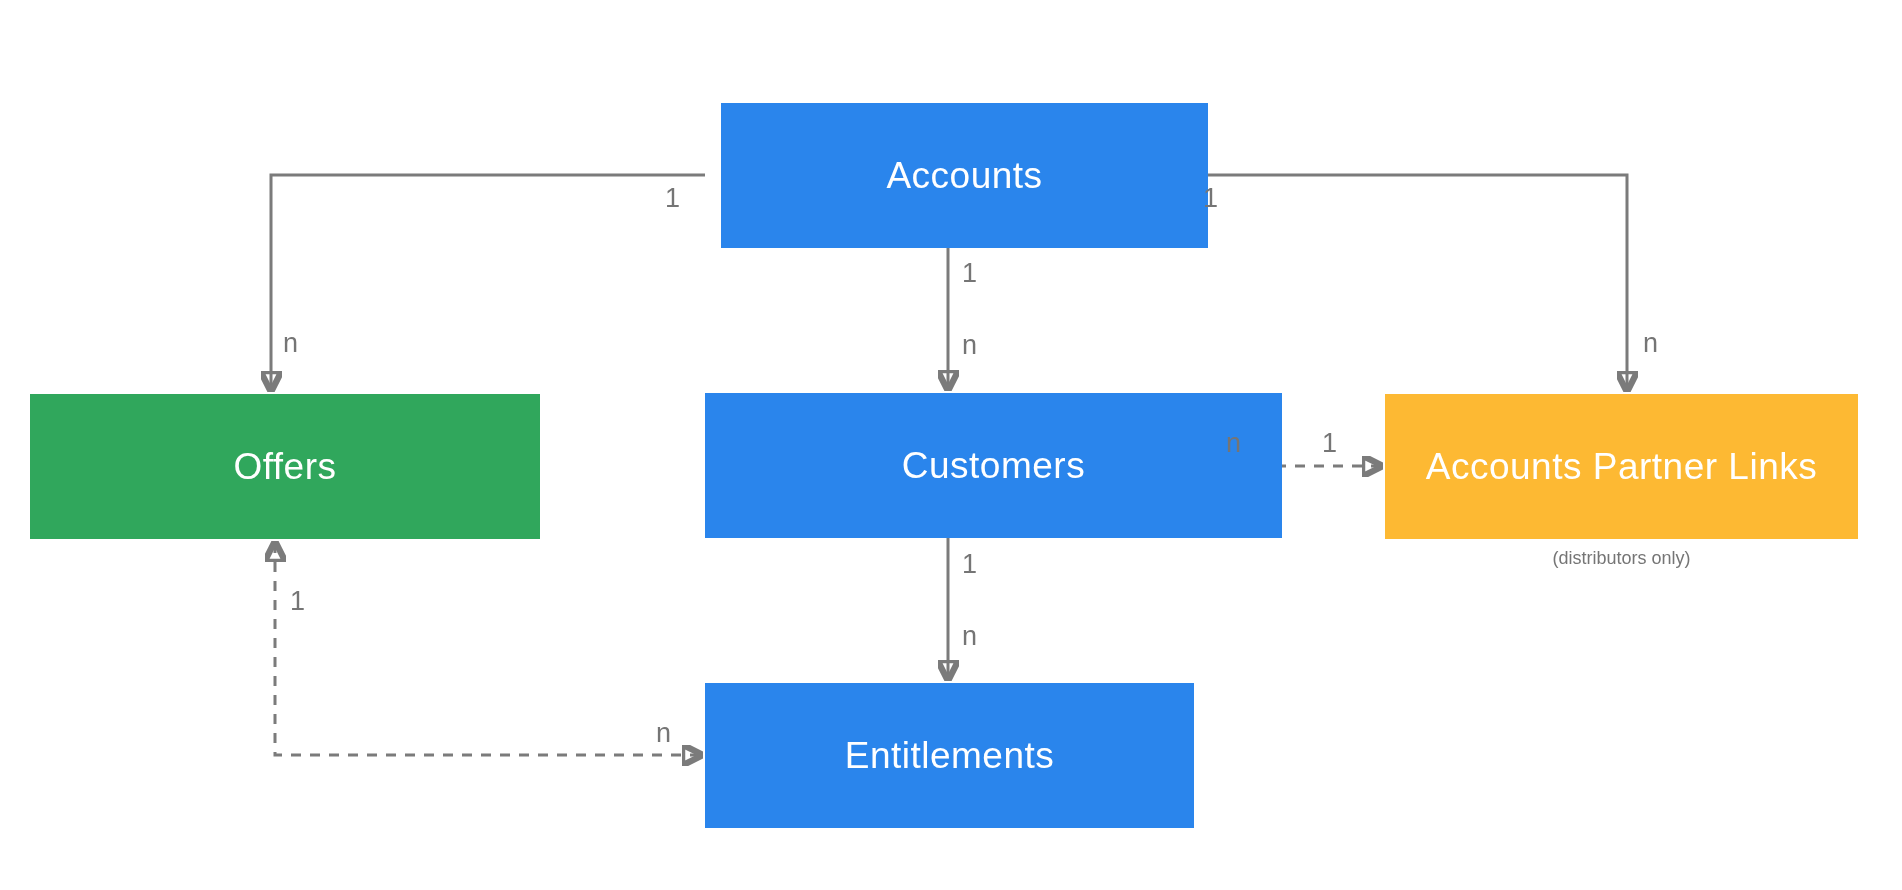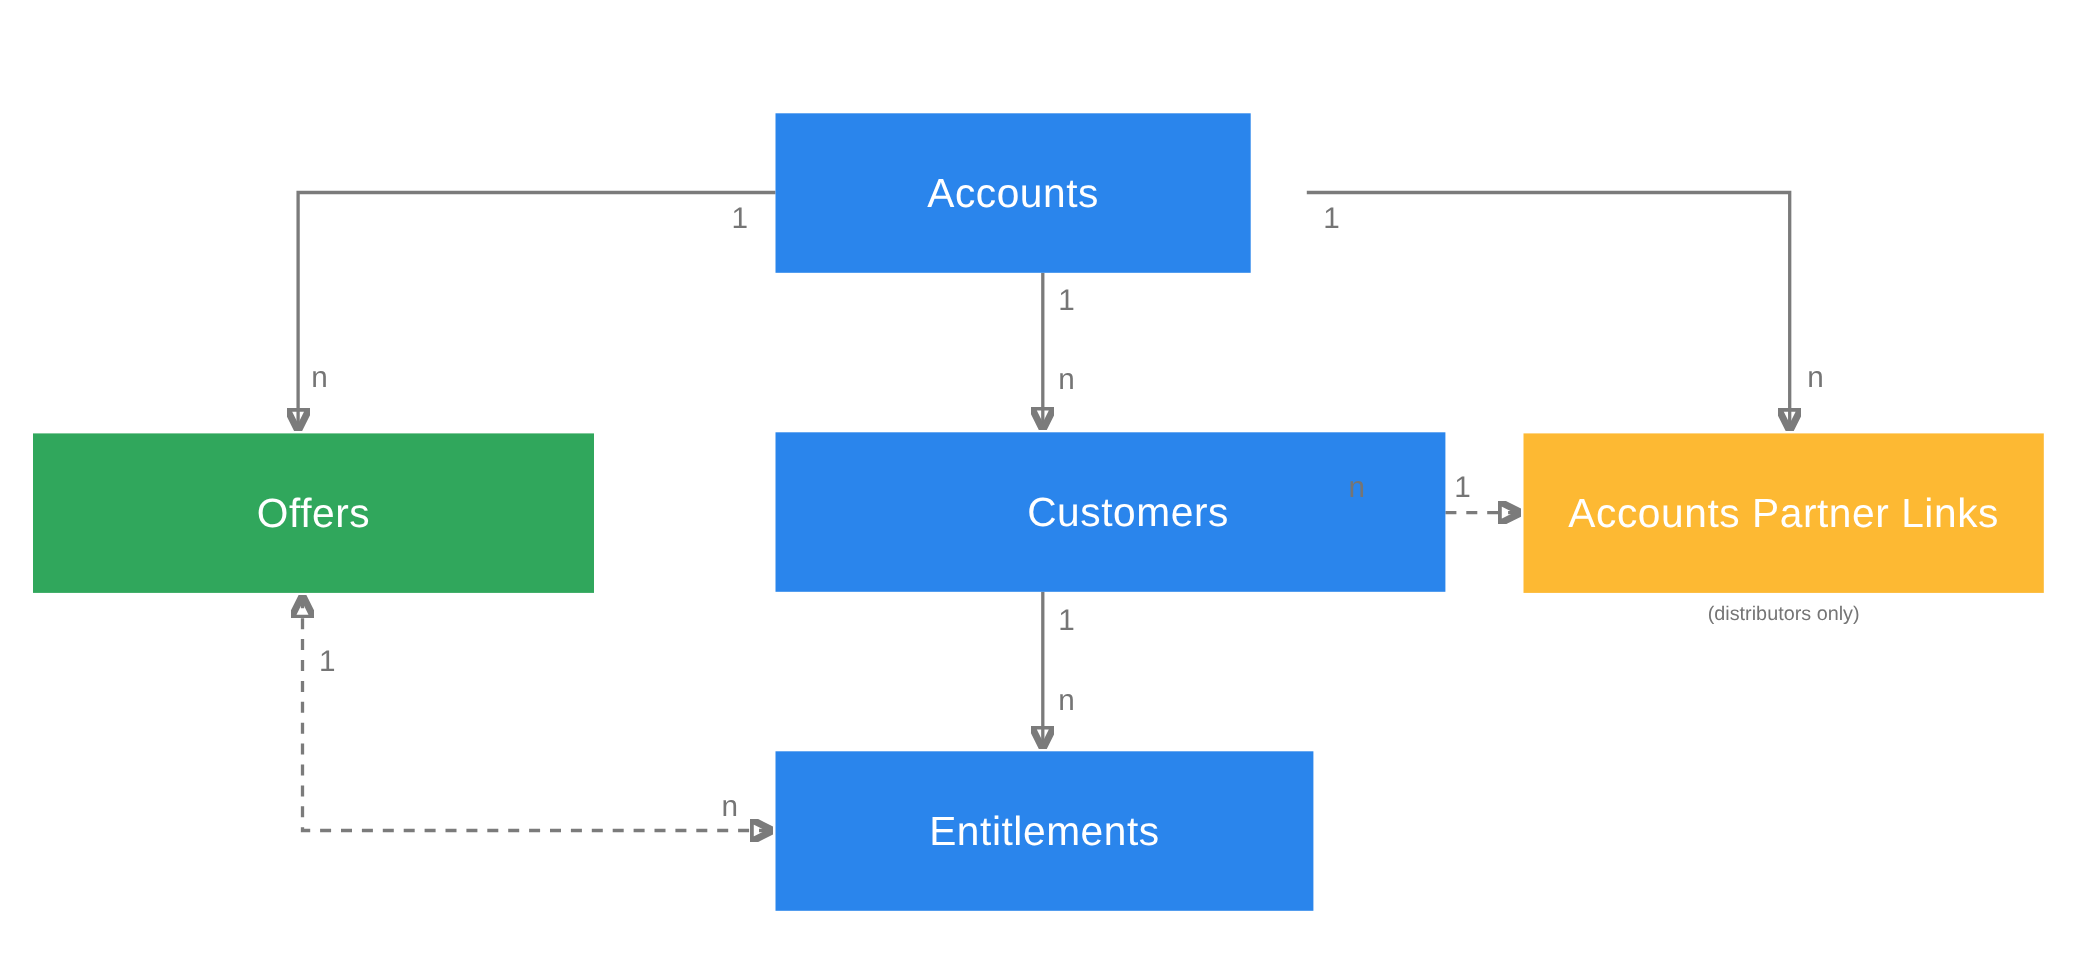--- a/index.html
+++ b/index.html
@@ -77,29 +77,29 @@
 
     <path d="M 1188 175 L 1627 175 L 1627 390" marker-end="url(#arrow)"></path>
 
     <path class="dashed" d="M 1200 466 L 1381 466" marker-start="url(#arrow)" marker-end="url(#arrow)"></path>
 
     <path d="M 948 538 L 948 679" marker-end="url(#arrow)"></path>
 
     <path class="dashed" d="M 275 543 L 275 755 L 701 755" marker-start="url(#arrow)" marker-end="url(#arrow)"></path>
   </svg>
 
-  <div class="node blue" style="left:705px; top:103px; width:432px;">
+  <div class="node blue" style="left:721px; top:103px; width:487px;">
     <span>Accounts</span>
   </div>
 
   <div class="node green" style="left:30px; top:394px; width:510px;">
     <span>Offers</span>
   </div>
 
-  <div class="node blue" style="left:705px; top:393px; width:577px;padding-left:32px;">
+  <div class="node blue" style="left:705px; top:393px; width:577px;">
     <span>Customers</span>
   </div>
 
   <div class="node yellow" style="left:1385px; top:394px; width:473px;">
     <span>Accounts Partner Links</span>
   </div>
 
   <div class="node-note" style="left:1385px; top:549px; width:473px;">(distributors only)</div>
 
   <div class="node blue" style="left:705px; top:683px; width:489px;">

